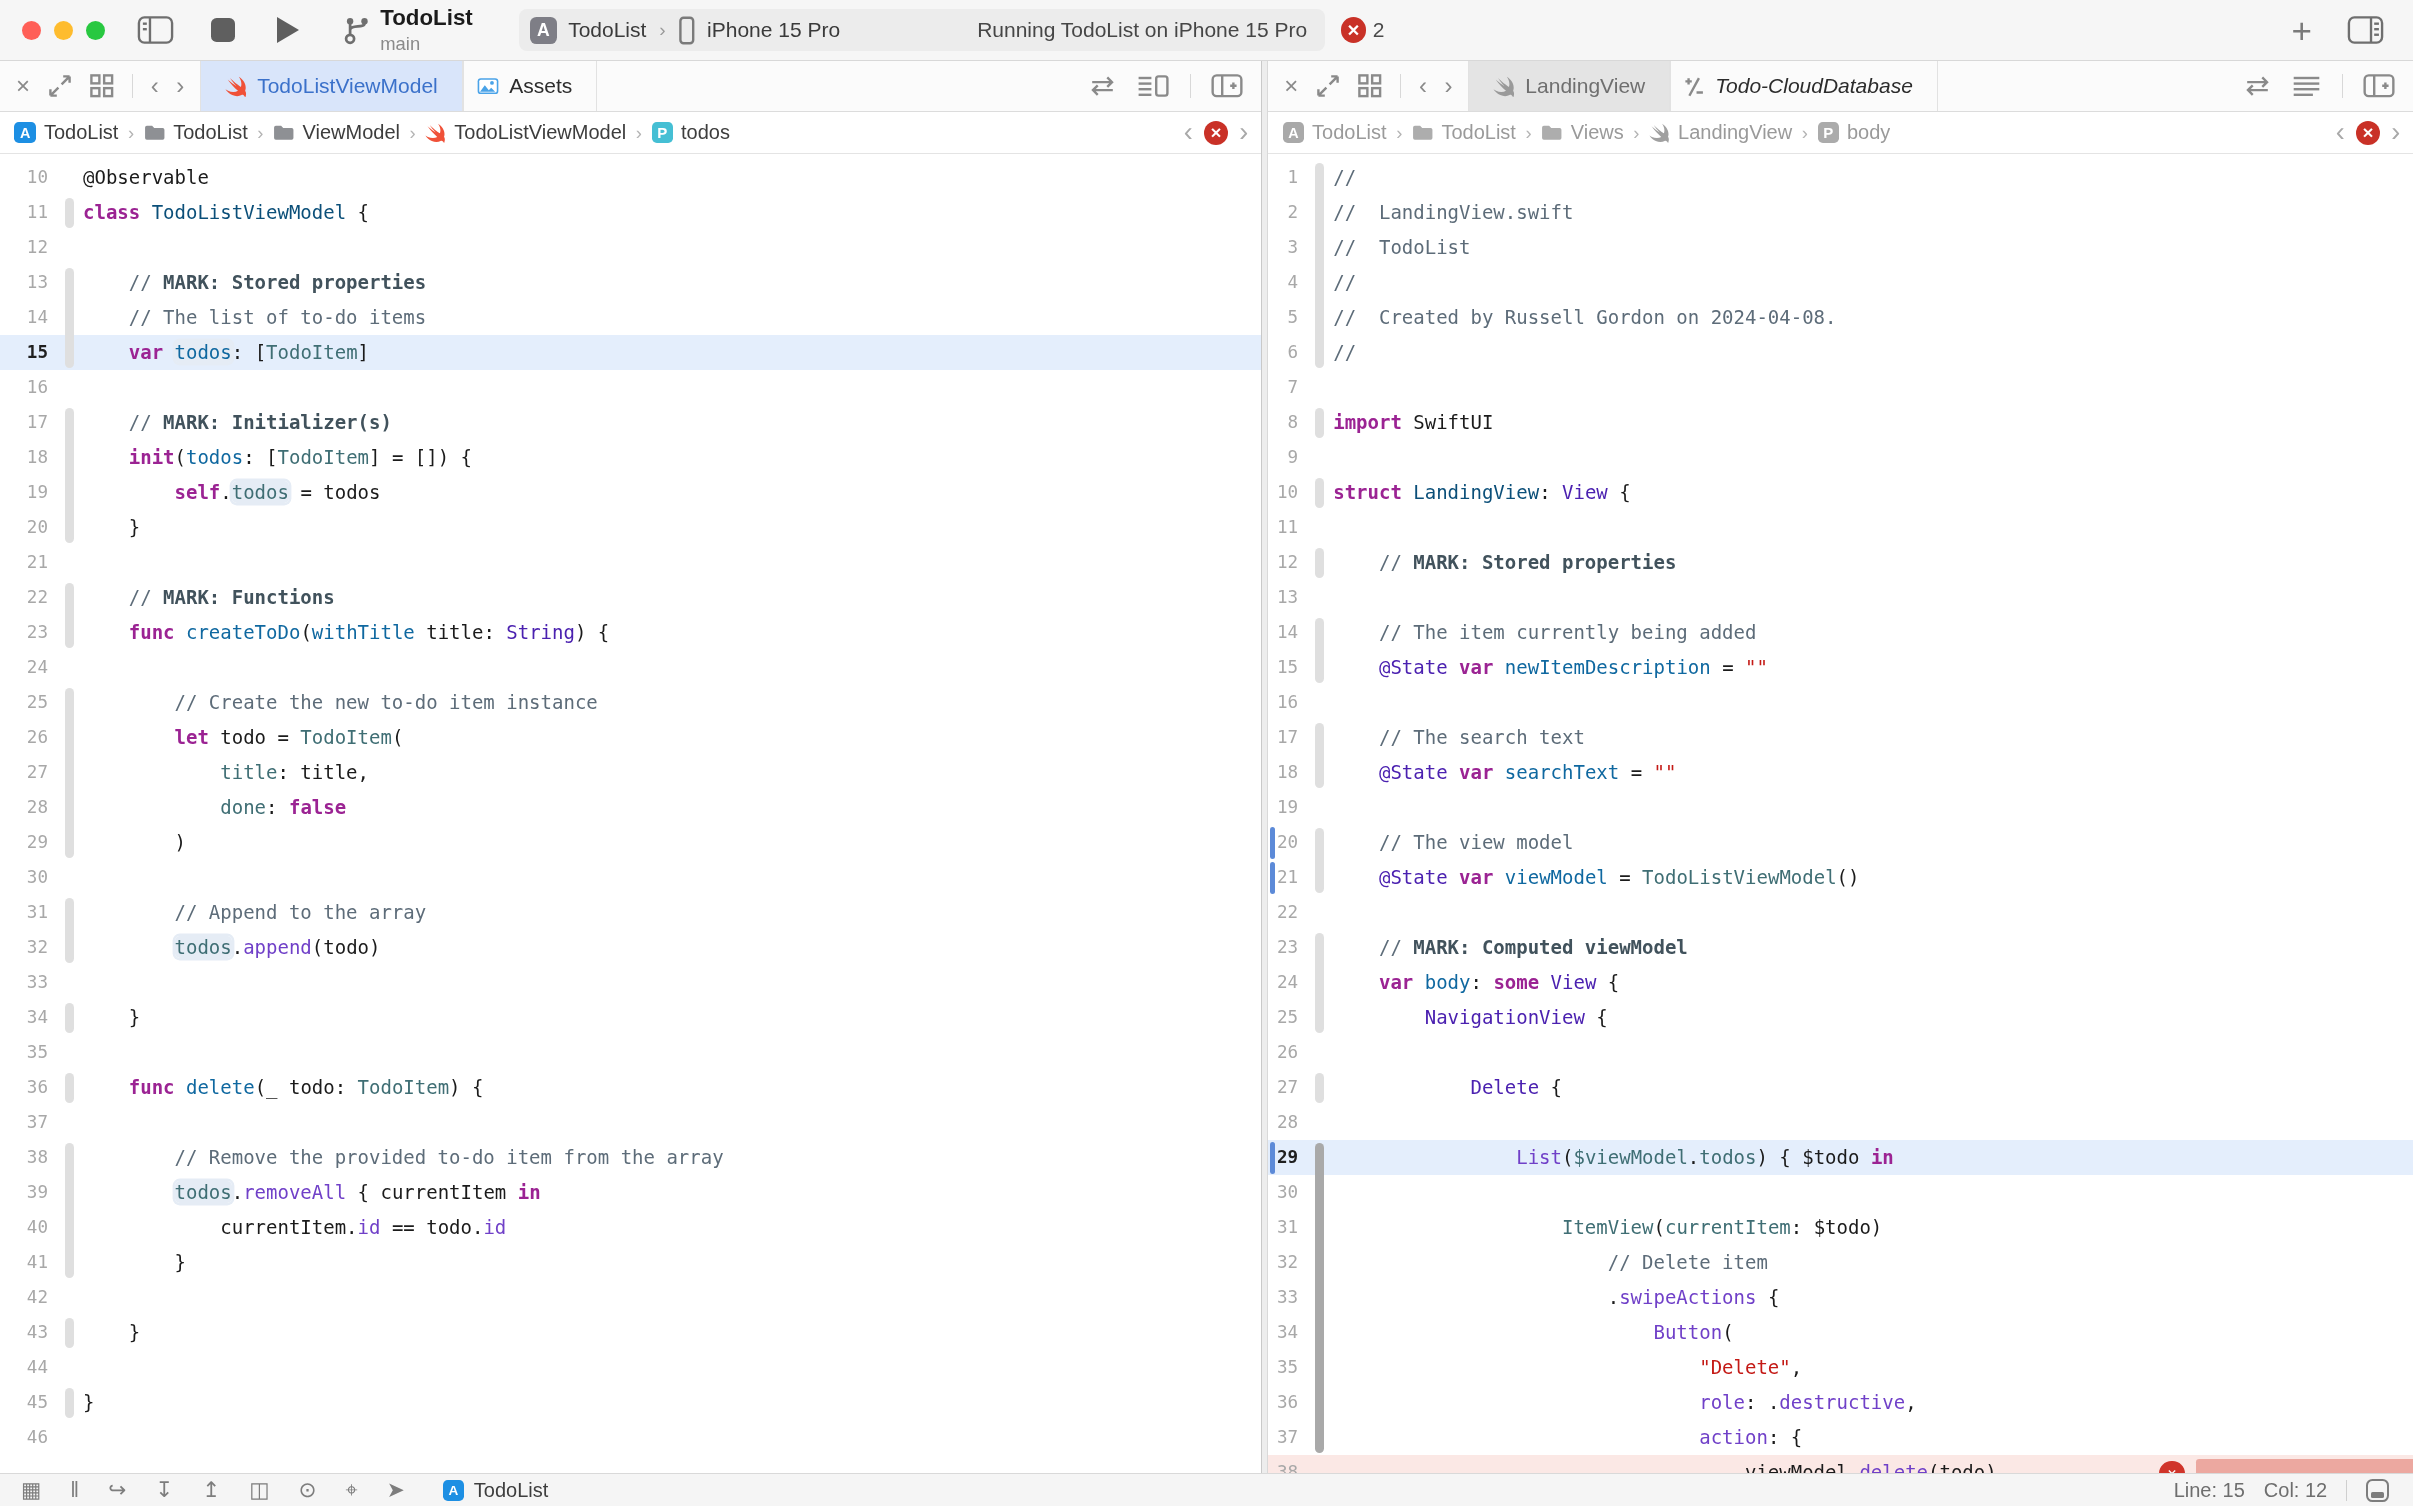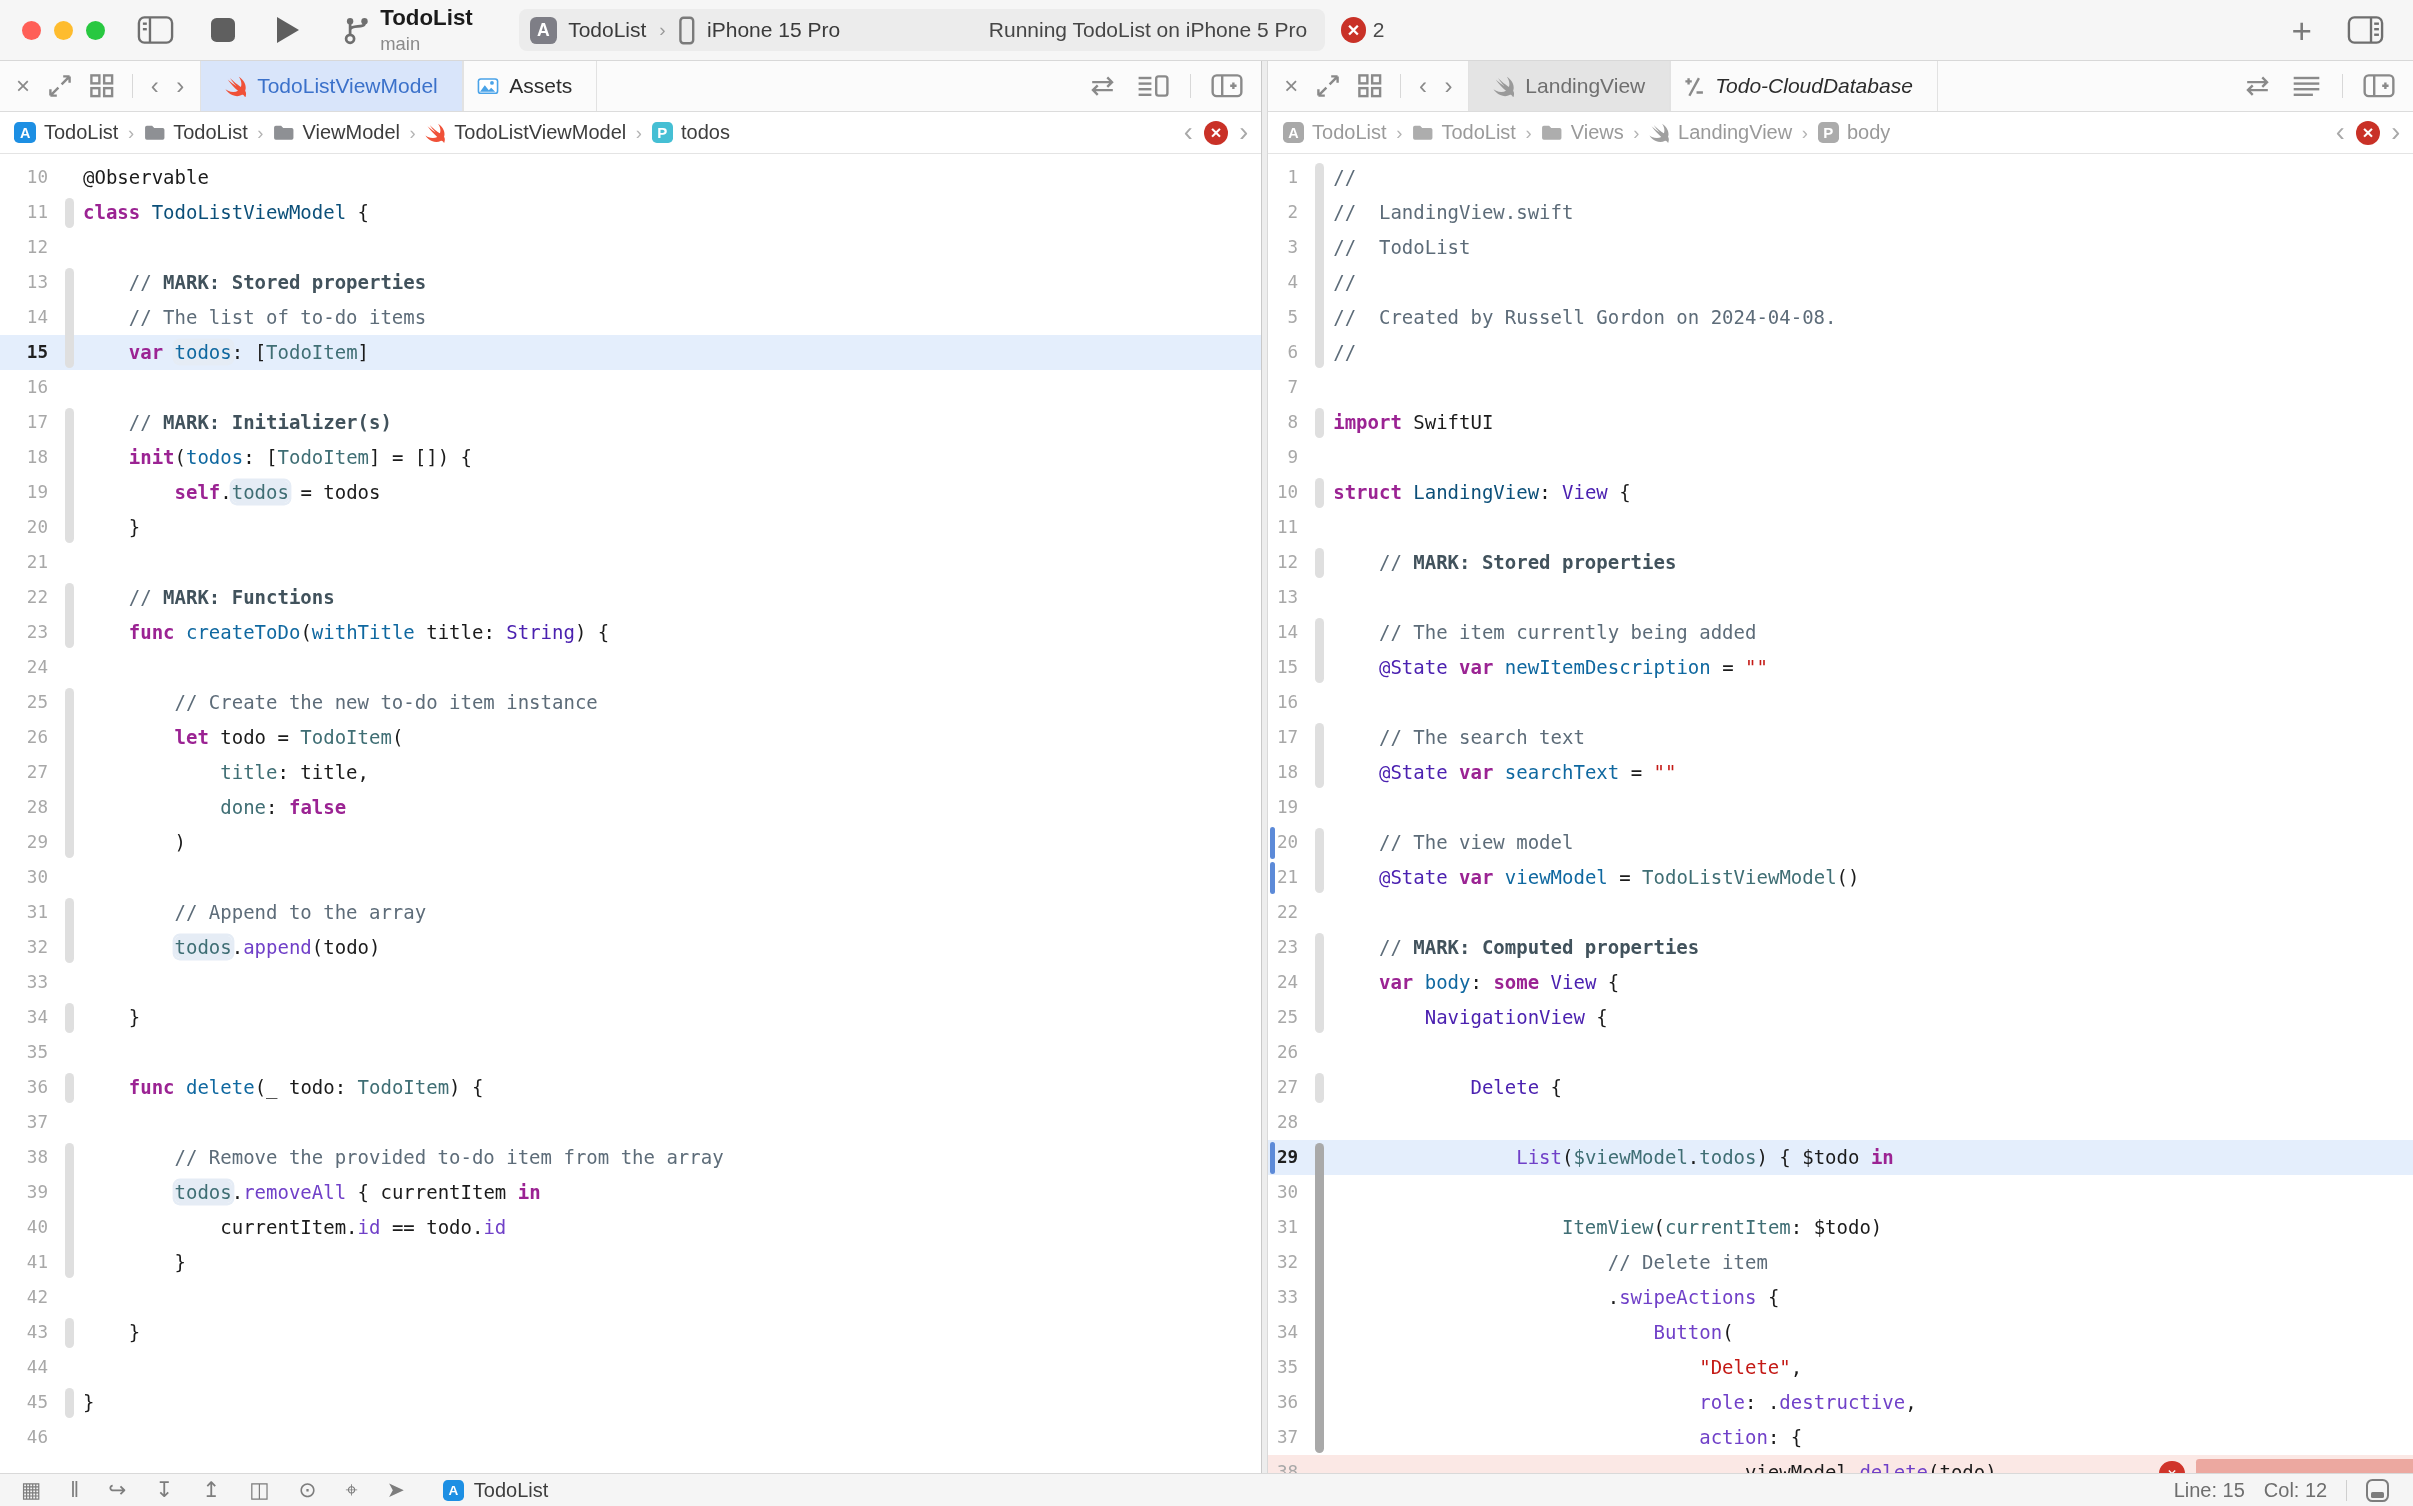--- a/index.html
+++ b/index.html
@@ -162,21 +162,21 @@
   <span class="scheme-pill">
     <span class="app-badge">A</span>
     <span class="lbl">TodoList</span>
     <span class="sep">›</span>
     <span class="tbicon">
       <svg width="17.6" height="29" viewBox="0 0 22 36">
           <rect x="3" y="2" width="16" height="32" rx="4" fill="none" stroke="#7A7A7A" stroke-width="3"></rect>
         </svg>
     </span>
     <span class="lbl">iPhone 15 Pro</span>
-    <span class="status">Running TodoList on iPhone 5 Pro</span>
+    <span class="status">Running TodoList on iPhone 15 Pro</span>
   </span>
 
   <span class="err-cluster">
     <span class="err-badge">✕</span>
     <span class="err-count">2</span>
   </span>
 
   <span class="tb-right">
     <span class="plus-glyph">+</span>
     <span class="tbicon">
@@ -472,21 +472,21 @@
         <div class="row"><span class="gut">13</span><span class="rbc"></span><span class="codeln"></span></div>
         <div class="row"><span class="gut">14</span><span class="rbc"><i class="rpill s"></i></span><span class="codeln"><span class="tok-c">    // The item currently being added</span></span></div>
         <div class="row"><span class="gut">15</span><span class="rbc"><i class="rpill e"></i></span><span class="codeln"><span class="tok-p">    </span><span class="tok-u">@State</span><span class="tok-p"> </span><span class="tok-k">var</span><span class="tok-p"> </span><span class="tok-d">newItemDescription</span><span class="tok-p"> = </span><span class="tok-s">""</span></span></div>
         <div class="row"><span class="gut">16</span><span class="rbc"></span><span class="codeln"></span></div>
         <div class="row"><span class="gut">17</span><span class="rbc"><i class="rpill s"></i></span><span class="codeln"><span class="tok-c">    // The search text</span></span></div>
         <div class="row"><span class="gut">18</span><span class="rbc"><i class="rpill e"></i></span><span class="codeln"><span class="tok-p">    </span><span class="tok-u">@State</span><span class="tok-p"> </span><span class="tok-k">var</span><span class="tok-p"> </span><span class="tok-d">searchText</span><span class="tok-p"> = </span><span class="tok-s">""</span></span></div>
         <div class="row"><span class="gut">19</span><span class="rbc"></span><span class="codeln"></span></div>
         <div class="row"><span class="cbar"></span><span class="gut">20</span><span class="rbc"><i class="rpill s"></i></span><span class="codeln"><span class="tok-c">    // The view model</span></span></div>
         <div class="row"><span class="cbar"></span><span class="gut">21</span><span class="rbc"><i class="rpill e"></i></span><span class="codeln"><span class="tok-p">    </span><span class="tok-u">@State</span><span class="tok-p"> </span><span class="tok-k">var</span><span class="tok-p"> </span><span class="tok-d">viewModel</span><span class="tok-p"> = </span><span class="tok-t">TodoListViewModel</span><span class="tok-p">()</span></span></div>
         <div class="row"><span class="gut">22</span><span class="rbc"></span><span class="codeln"></span></div>
-        <div class="row"><span class="gut">23</span><span class="rbc"><i class="rpill s"></i></span><span class="codeln"><span class="tok-c">    // </span><span class="tok-m">MARK: Computed properties</span></span></div>
+        <div class="row"><span class="gut">23</span><span class="rbc"><i class="rpill s"></i></span><span class="codeln"><span class="tok-c">    // </span><span class="tok-m">MARK: Computed viewModel</span></span></div>
         <div class="row"><span class="gut">24</span><span class="rbc"><i class="rpill m"></i></span><span class="codeln"><span class="tok-p">    </span><span class="tok-k">var</span><span class="tok-p"> </span><span class="tok-d">body</span><span class="tok-p">: </span><span class="tok-k">some</span><span class="tok-p"> </span><span class="tok-u">View</span><span class="tok-p"> {</span></span></div>
         <div class="row"><span class="gut">25</span><span class="rbc"><i class="rpill e"></i></span><span class="codeln"><span class="tok-p">        </span><span class="tok-u">NavigationView</span><span class="tok-p"> {</span></span></div>
         <div class="row"><span class="gut">26</span><span class="rbc"></span><span class="codeln"></span></div>
         <div class="row"><span class="gut">27</span><span class="rbc"><i class="rpill se"></i></span><span class="codeln"><span class="tok-p">            </span><span class="tok-u">Delete</span><span class="tok-p"> {</span></span></div>
         <div class="row"><span class="gut">28</span><span class="rbc"></span><span class="codeln"></span></div>
         <div class="row hl"><span class="cbar"></span><span class="gut">29</span><span class="rbc"><i class="rpill s d"></i></span><span class="codeln"><span class="tok-p">                </span><span class="tok-v">List</span><span class="tok-p">(</span><span class="tok-t">$viewModel</span><span class="tok-p">.</span><span class="tok-t">todos</span><span class="tok-p">) { $todo </span><span class="tok-k">in</span></span></div>
         <div class="row"><span class="gut">30</span><span class="rbc"><i class="rpill m d"></i></span><span class="codeln"></span></div>
         <div class="row"><span class="gut">31</span><span class="rbc"><i class="rpill m d"></i></span><span class="codeln"><span class="tok-p">                    </span><span class="tok-t">ItemView</span><span class="tok-p">(</span><span class="tok-t">currentItem</span><span class="tok-p">: $todo)</span></span></div>
         <div class="row"><span class="gut">32</span><span class="rbc"><i class="rpill m d"></i></span><span class="codeln"><span class="tok-c">                        // Delete item</span></span></div>
         <div class="row"><span class="gut">33</span><span class="rbc"><i class="rpill m d"></i></span><span class="codeln"><span class="tok-p">                        .</span><span class="tok-v">swipeActions</span><span class="tok-p"> {</span></span></div>

